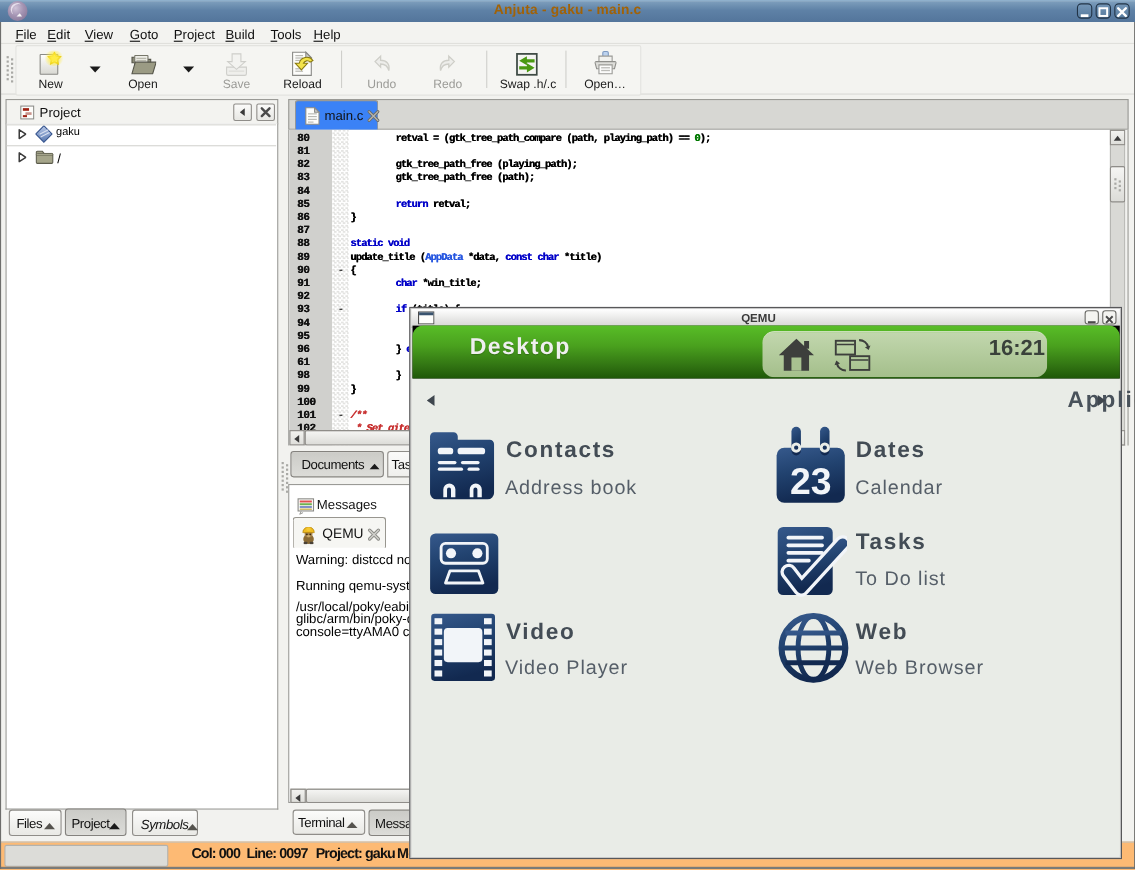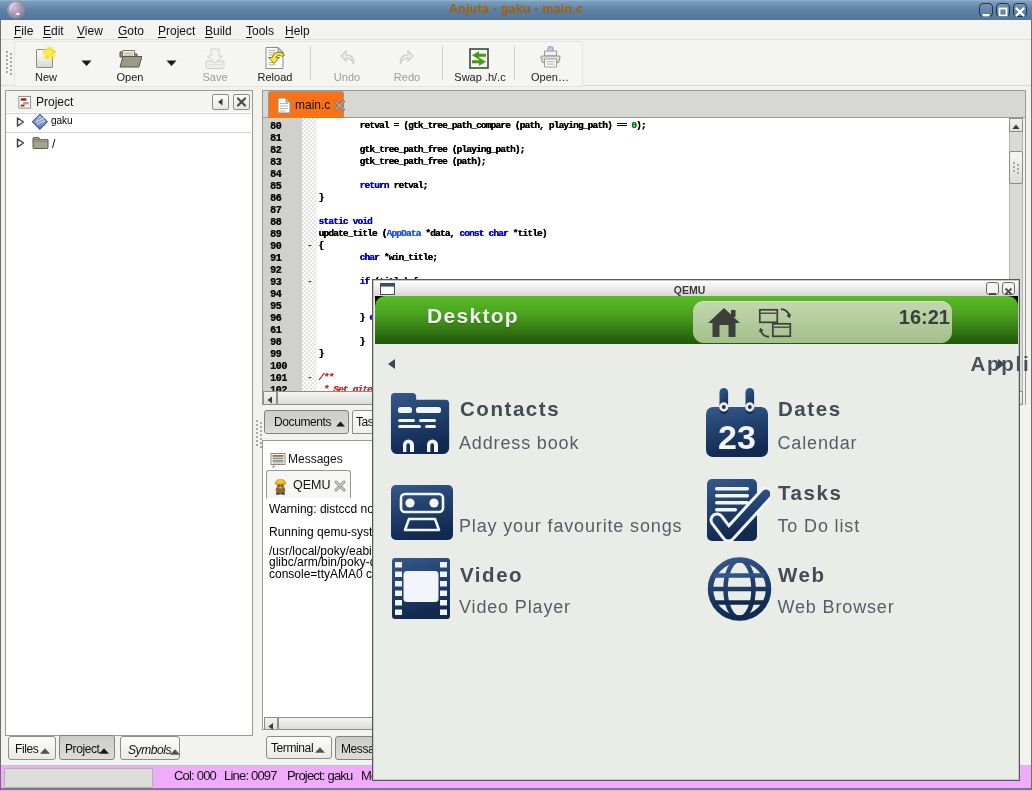--- a/index.html
+++ b/index.html
@@ -28,21 +28,21 @@
        background:linear-gradient(#fcfcfb,#e9e9e5);font-size:12px;letter-spacing:-0.4px;color:#111;}
   .btn.pressed{background:linear-gradient(#c9c9c5,#dedeld);background:linear-gradient(#cbcbc7,#dcdcd8);border-color:#84827e;}
   
   #projhdr{left:5px;top:90px;width:248px;height:23px;background:#f3f3f0;
      border:1px solid #9a9a96;box-sizing:border-box;}
   #projtree{left:5px;top:112px;width:248px;height:624px;background:#fff;
      border:1px solid #9a9a96;border-top:none;box-sizing:border-box;}
   
   #tabbar{left:262px;top:90px;width:764px;height:28px;background:#d7d7d3;
      border:1px solid #9a9a96;box-sizing:border-box;}
-  #maintab{left:268px;top:91px;width:76px;height:27px;background:#f97316;
+  #maintab{left:268px;top:91px;width:76px;height:27px;background:#3b82f6;
      border:1px solid #98968f;border-bottom:none;border-radius:3px 3px 0 0;box-sizing:border-box;}
   #editor{left:262px;top:118px;width:747px;height:287px;background:#fff;
      border-left:1px solid #9a9a96;box-sizing:border-box;overflow:hidden;}
   #gutter{left:0;top:0;width:39px;height:287px;background:#d0d0cd;}
   #foldmargin{left:39px;top:0;width:15px;height:287px;background:#fff;
     background-image:conic-gradient(#e4e4e2 25%,#fff 25% 50%,#e4e4e2 50% 75%,#fff 75%);
     background-size:4px 4px;}
   .ln{position:absolute;left:7px;font-family:"Liberation Mono",monospace;
       font-size:10px;font-weight:bold;letter-spacing:-0.4px;color:#111;text-shadow:0.35px 0 0 currentColor;}
   .cl{position:absolute;left:55px;font-family:"Liberation Mono",monospace;
@@ -53,22 +53,22 @@
   
   .sbtrough{position:absolute;background:#d9d9d5;border:1px solid #b5b5b1;box-sizing:border-box;}
   .sbthumb{position:absolute;background:linear-gradient(#f5f5f3,#dcdcd8);
      border:1px solid #8f8d89;border-radius:2px;box-sizing:border-box;}
   .sbbtn{position:absolute;background:linear-gradient(#f2f2ef,#dededa);
      border:1px solid #8f8d89;box-sizing:border-box;text-align:center;}
   
   #msgpanel{left:262px;top:440px;width:747px;height:290px;background:#fff;
      border:1px solid #9a9a96;box-sizing:border-box;}
   
-  #statusbar{left:0;top:765px;width:1032px;height:26px;background:#f0abfc;
-     border-top:1px solid #c2c2be;box-sizing:border-box;font-size:13px;letter-spacing:-0.8px;color:#111;}
+  #statusbar{left:0;top:765px;width:1032px;height:26px;background:#fdba74;
+     border-top:1px solid #c2c2be;box-sizing:border-box;font-size:13px;letter-spacing:-0.8px;color:#111;font-weight:bold;}
   
   #qemu{z-index:10;left:372px;top:279px;width:648px;height:502px;background:#e9ece7;
      border:1px solid #58585a;box-shadow:0 0 0 1px #c8c8c8 inset;box-sizing:border-box;}
   #qtitle{left:1px;top:1px;width:644px;height:16px;
      background:linear-gradient(#ffffff,#d5d5d3);border-bottom:1px solid #a9a9a5;}
   #qfb{left:2px;top:16px;width:643px;height:481px;background:#e9ece7;}
   #greenbar{left:0;top:0;width:643px;height:48px;background:#000;}
   #greenbarin{left:0;top:0;width:643px;height:48px;border-radius:10px 10px 0 0;
      background:linear-gradient(#58bd27 0%,#4aa11e 38%,#327513 75%,#1f5808 100%);}
   #tray{left:318px;top:5px;width:259px;height:42px;border-radius:11px;
@@ -560,21 +560,20 @@
     
     <svg class="appicon" style="left:15px;top:188.3px;height:57px" viewBox="0 0 64 57">
       <rect x="1" y="1" width="62" height="55" rx="5" fill="url(#gnavy)"></rect>
       <g fill="none" stroke="#f2f5f9" stroke-width="2.6">
         <rect x="11" y="10" width="42" height="18" rx="4"></rect>
         <path d="M15 46 l4 -11 h26 l4 11z" stroke-linejoin="round"></path>
       </g>
       <circle cx="20" cy="19" r="4.6" fill="#f2f5f9"></circle>
       <circle cx="44" cy="19" r="4.6" fill="#f2f5f9"></circle>
     </svg>
-    <div class="appsub" style="left:84px;top:220px;">Play your favourite songs</div>
     <svg class="appicon" style="left:331px;top:181.6px;height:66px" viewBox="0 0 64 66">
       <rect x="1" y="1" width="50" height="62" rx="5" fill="url(#gnavy)"></rect>
       <g fill="#f2f5f9">
         <rect x="9" y="9" width="34" height="3.4" rx="1.6"></rect>
         <rect x="9" y="16" width="34" height="3.4" rx="1.6"></rect>
         <rect x="9" y="23" width="34" height="3.4" rx="1.6"></rect>
         <rect x="9" y="30" width="22" height="3.4" rx="1.6"></rect>
       </g>
       <path d="M11 42 l11.5 15 L60 16" fill="none" stroke="#f2f5f9" stroke-width="15" stroke-linecap="round" stroke-linejoin="round"></path>
       <path d="M11 42 l11.5 15 L60 16" fill="none" stroke="url(#gnavy)" stroke-width="9" stroke-linecap="round" stroke-linejoin="round"></path>

